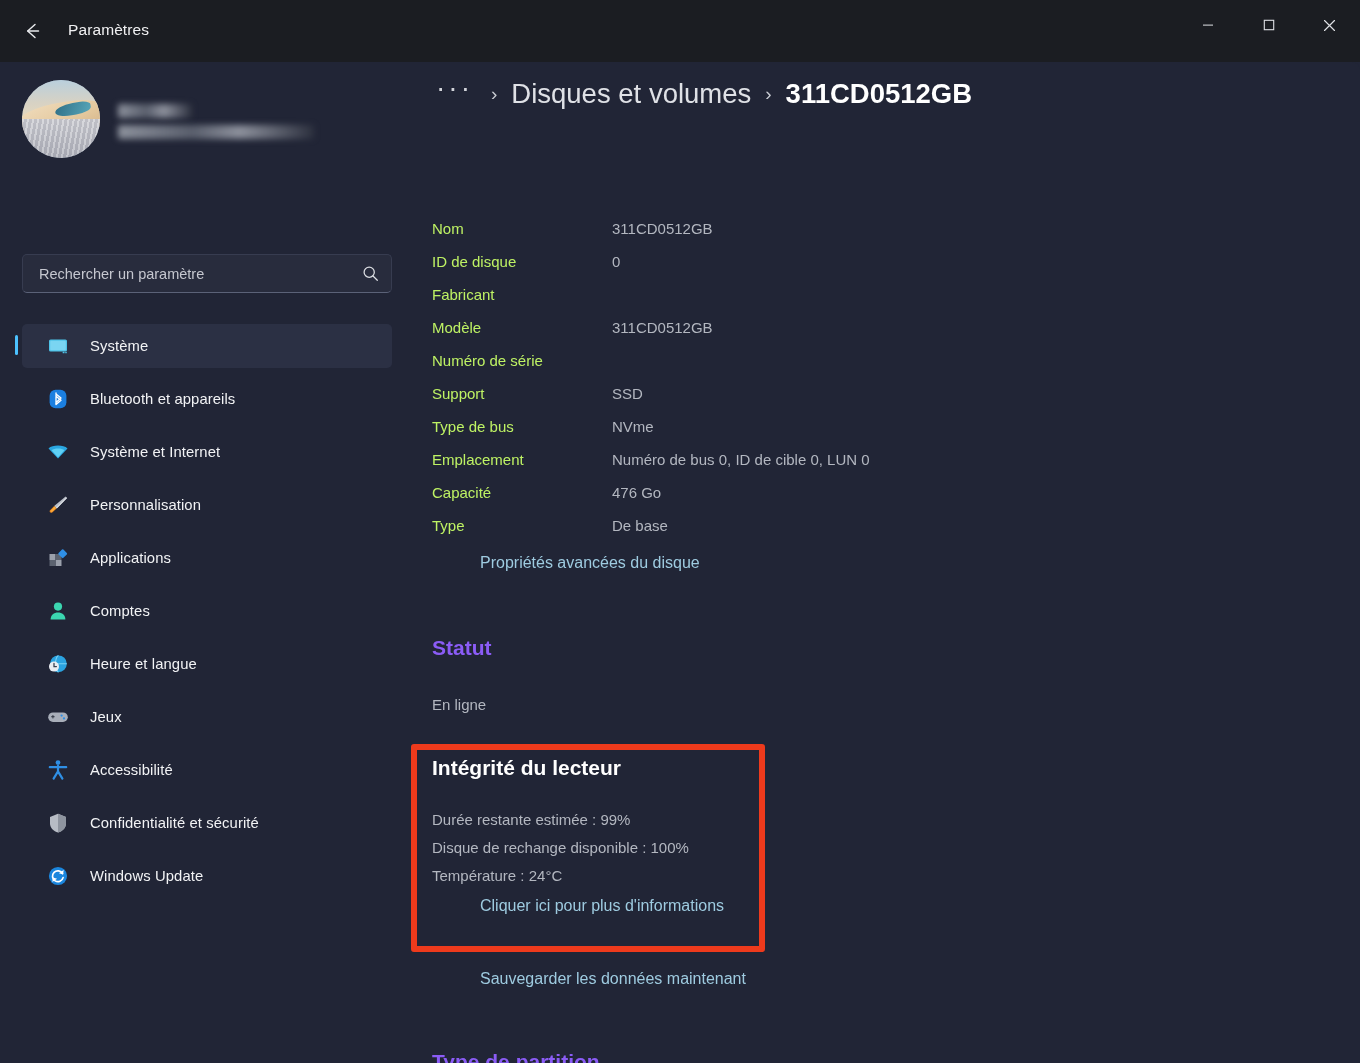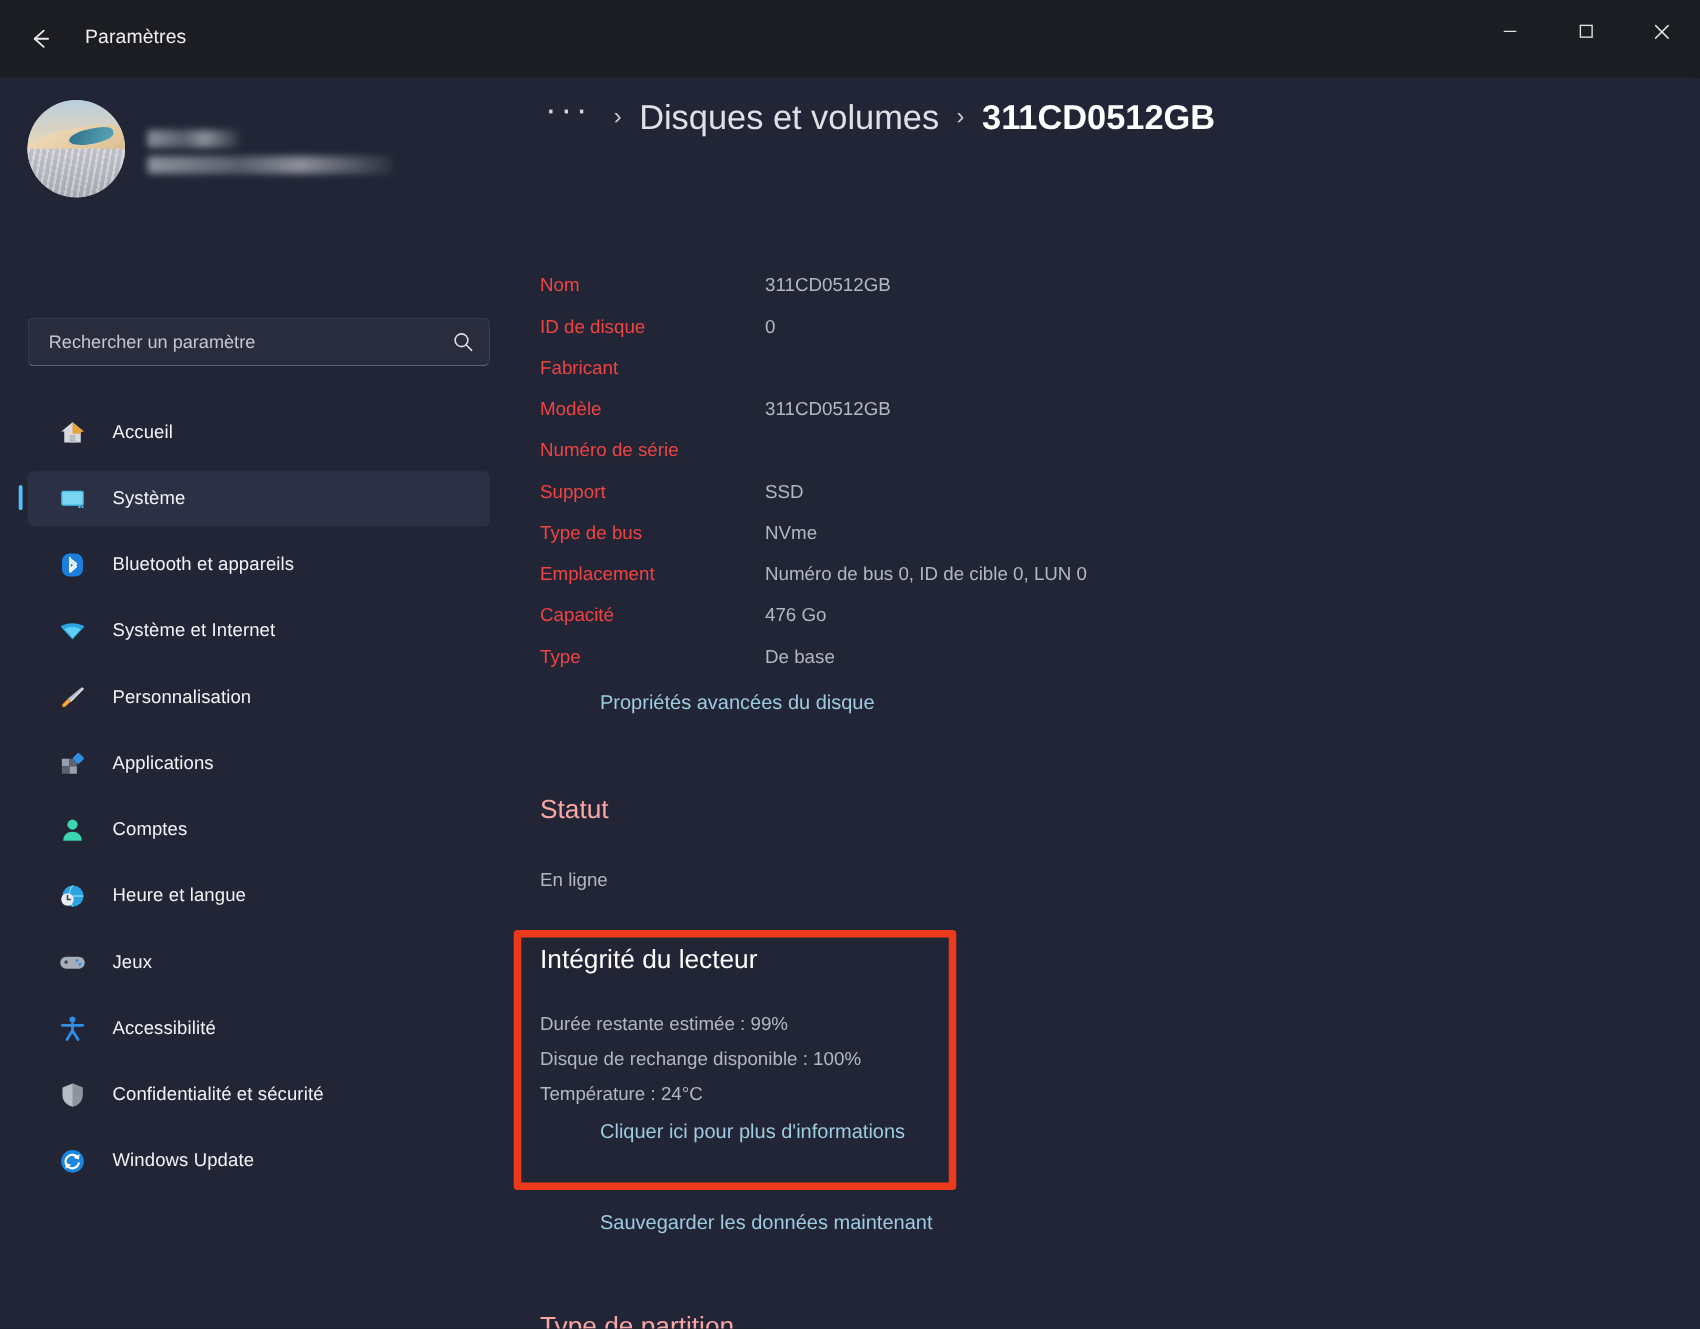--- a/index.html
+++ b/index.html
@@ -249,21 +249,21 @@
   }
   .proprow {
     display: flex;
     height: 33px;
     align-items: center;
   }
   .propkey {
     width: 180px;
     flex: 0 0 180px;
     font-size: 15px;
-    color: #ef4444;
+    color: #bef264;
   }
   .propval {
     font-size: 15px;
     color: #b3b7c0;
   }
 
   .link {
     color: #9ecbe0;
     font-size: 16px;
     cursor: pointer;
@@ -273,42 +273,42 @@
   }
 
   .adv-link {
     position: absolute;
     left: 20px; top: 492px;
   }
 
   .sec-title {
     position: absolute;
     font-size: 21px;
-    font-weight: 400;
-    color: #fca5a5;
+    font-weight: 700;
+    color: #8b5cf6;
   }
   .sec-body {
     position: absolute;
     font-size: 15px;
     color: #b3b7c0;
   }
 
   #statut-title { left: 20px; top: 574px; }
   #statut-value { left: 20px; top: 634px; }
 
   
   .health-block {
     position: absolute;
     left: 20px;
     top: 694px;
     width: 360px;
   }
   .health-title {
     font-size: 21px;
-    font-weight: 400;
+    font-weight: 700;
     color: #ffffff;
     margin-bottom: 31px;
   }
   .health-line {
     font-size: 15px;
     color: #b3b7c0;
     margin-bottom: 11px;
   }
   .health-link { margin-top: 2px; }
 
@@ -385,30 +385,20 @@
         <span class="mag">
           <svg width="17" height="17" viewBox="0 0 17 17" fill="none">
             <circle cx="7.2" cy="7.2" r="5.1" stroke="#dcdee3" stroke-width="1.25"></circle>
             <path d="M11 11 L15.3 15.3" stroke="#dcdee3" stroke-width="1.25" stroke-linecap="round"></path>
           </svg>
         </span>
       </div>
 
       <div class="navlist">
 
-        <div class="navitem">
-          <span class="navicon">
-            <svg width="22" height="22" viewBox="0 0 22 22">
-              <path d="M11 2.8 L20 10.2 L17.6 10.2 L17.6 19 L4.4 19 L4.4 10.2 L2 10.2 Z" fill="#d8dade"></path>
-              <path d="M11 2.8 L20 10.2 L17.6 10.2 L17.6 12 L11 12 Z" fill="#e8a33d"></path>
-              <rect x="8.6" y="13" width="4.8" height="6" fill="#b9bcc2"></rect>
-            </svg>
-          </span>
-          <span class="navlabel">Accueil</span>
-        </div>
 
         <div class="navitem selected">
           <span class="navicon">
             <svg width="22" height="22" viewBox="0 0 22 22">
               <rect x="2" y="4.5" width="18" height="12" rx="1.6" fill="#4fc3e8"></rect>
               <rect x="3.2" y="5.7" width="15.6" height="9.6" rx="1" fill="#7ad5f2"></rect>
               <rect x="15.6" y="16.8" width="2" height="1.5" rx=".6" fill="#4fc3e8"></rect>
               <rect x="18.2" y="16.8" width="1.6" height="1.5" rx=".6" fill="#4fc3e8"></rect>
             </svg>
           </span>

